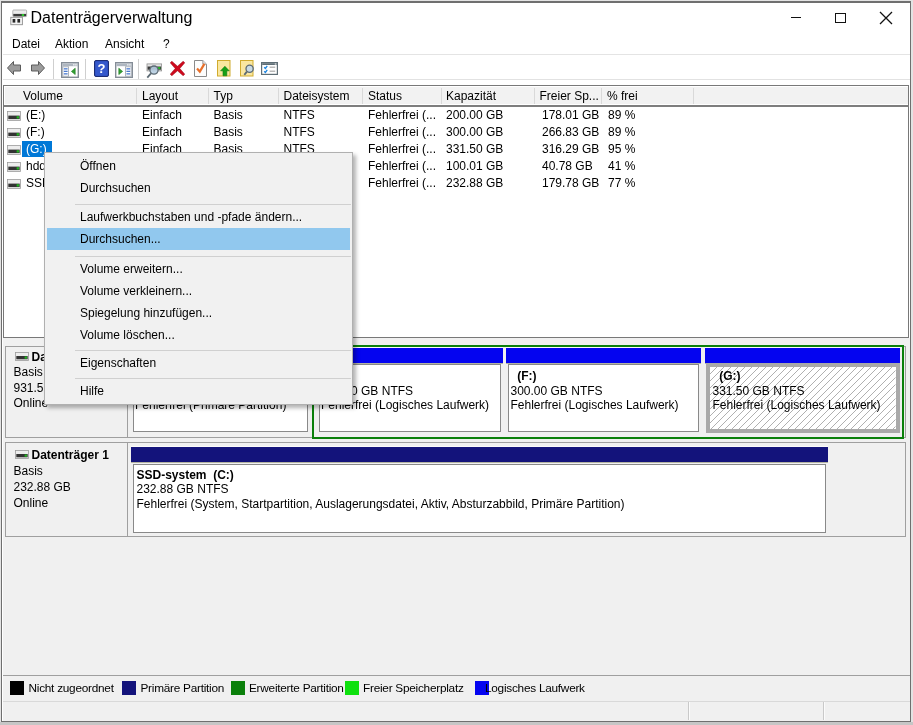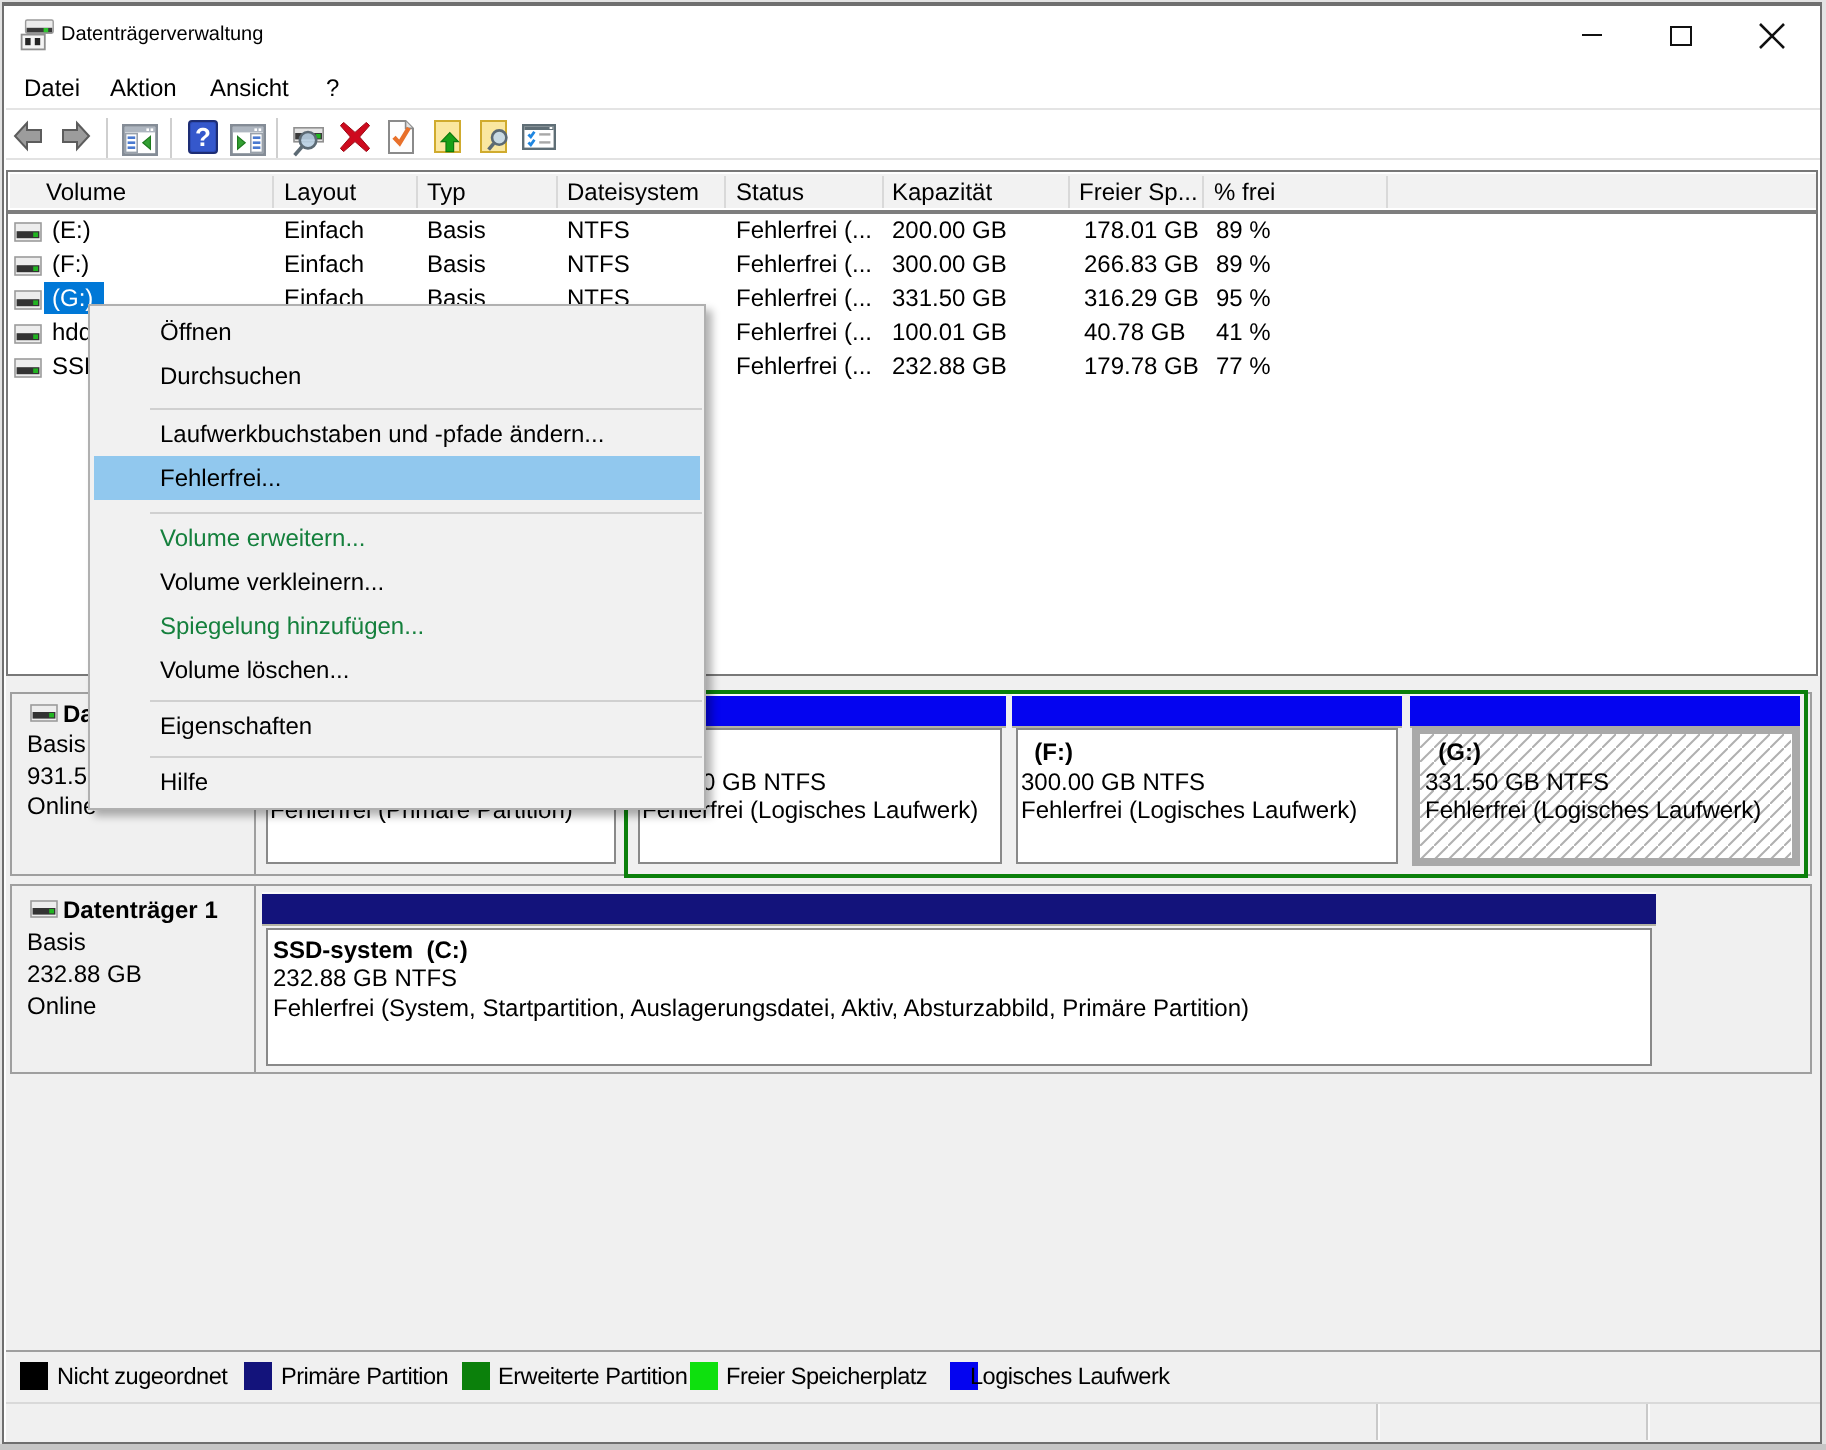--- a/index.html
+++ b/index.html
@@ -3,21 +3,21 @@
 <style>
   html,body{margin:0;padding:0;}
   body{width:913px;height:725px;position:relative;overflow:hidden;
        background:#e3e3e3;font-family:"Liberation Sans",sans-serif;color:#000;}
   .abs{position:absolute;}
   .t12{font-size:12px;line-height:17px;white-space:pre;}
   #frame{left:1px;top:1px;width:910px;height:721.2px;background:#fff;}
   #bottomstrip{left:0;top:722.2px;width:913px;height:2.8px;background:#c6c6c6;}
 
   
-  #title{left:30.5px;top:9.5px;font-size:10px;line-height:16px;}
+  #title{left:30.5px;top:9.5px;font-size:16px;line-height:16px;}
   #minbtn{left:790.5px;top:17.2px;width:10.5px;height:1.3px;background:#111;}
   #maxbtn{left:835.2px;top:12.6px;width:8.8px;height:8.8px;border:1.2px solid #111;}
 
   
   .mbar{top:36.5px;font-size:12px;line-height:14px;text-align:center;}
 
   
   .tsep{top:59px;width:1px;height:21px;background:#cfcfcf;}
 
   
@@ -46,21 +46,21 @@
 
   
   #greenbox{left:312px;top:344.5px;width:592px;height:94px;border:2.5px solid #0b800b;box-sizing:border-box;}
 
   
   #cmenu{left:43.5px;top:151.5px;width:309px;height:253px;background:#f1f1f1;
          border:1px solid #b0b0b0;box-sizing:border-box;z-index:50;
          box-shadow:3px 3px 4px rgba(0,0,0,0.3);}
   .mi{left:2.5px;width:303px;height:22px;font-size:12px;line-height:22px;padding-left:33px;white-space:pre;box-sizing:border-box;}
   .msep{left:30px;width:276px;height:1px;background:#d0d0d0;}
-  .gray{color:#15803d;}
+  .gray{color:#000000;}
   #mhl{background:#91c8ee;}
 </style></head>
 <body>
 <div class="abs" id="frame"></div>
 <div class="abs" id="bottomstrip"></div>
 
 <svg class="abs" style="left:9.5px;top:8px" width="19" height="19" viewBox="0 0 19 19">
   <rect x="2.8" y="2" width="13.8" height="6.6" rx="0.8" fill="#ececec" stroke="#9a9a9a" stroke-width="0.7"></rect>
   <rect x="3.3" y="5.9" width="12.8" height="2.3" fill="#3a3a3a"></rect>
   <rect x="11.8" y="6" width="2.3" height="2.1" fill="#2dc52d"></rect>
@@ -308,21 +308,21 @@
 <div class="abs" style="left:1px;top:1px;width:910.3px;height:1.5px;background:#6f6f6f;z-index:40"></div>
 <div class="abs" style="left:1px;top:1px;width:1.4px;height:721.2px;background:#6f6f6f;z-index:40"></div>
 <div class="abs" style="left:909.8px;top:1px;width:1.5px;height:721.2px;background:#6f6f6f;z-index:40"></div>
 <div class="abs" style="left:1px;top:720.7px;width:910.3px;height:1.5px;background:#6f6f6f;z-index:40"></div>
 
 <div class="abs" id="cmenu">
   <div class="abs mi" style="top:2.5px">Öffnen</div>
   <div class="abs mi" style="top:24.5px">Durchsuchen</div>
   <div class="abs msep" style="top:51.5px"></div>
   <div class="abs mi" style="top:53.5px">Laufwerkbuchstaben und -pfade ändern...</div>
-  <div class="abs mi" id="mhl" style="top:75.5px">Fehlerfrei...</div>
+  <div class="abs mi" id="mhl" style="top:75.5px">Durchsuchen...</div>
   <div class="abs msep" style="top:103.5px"></div>
   <div class="abs mi gray" style="top:105.5px">Volume erweitern...</div>
   <div class="abs mi" style="top:127.5px">Volume verkleinern...</div>
   <div class="abs mi" style="top:171.5px">Volume löschen...</div>
   <div class="abs mi gray" style="top:149.5px">Spiegelung hinzufügen...</div>
   <div class="abs msep" style="top:197px"></div>
   <div class="abs mi" style="top:199px">Eigenschaften</div>
   <div class="abs msep" style="top:225px"></div>
   <div class="abs mi" style="top:227px">Hilfe</div>
 </div>

